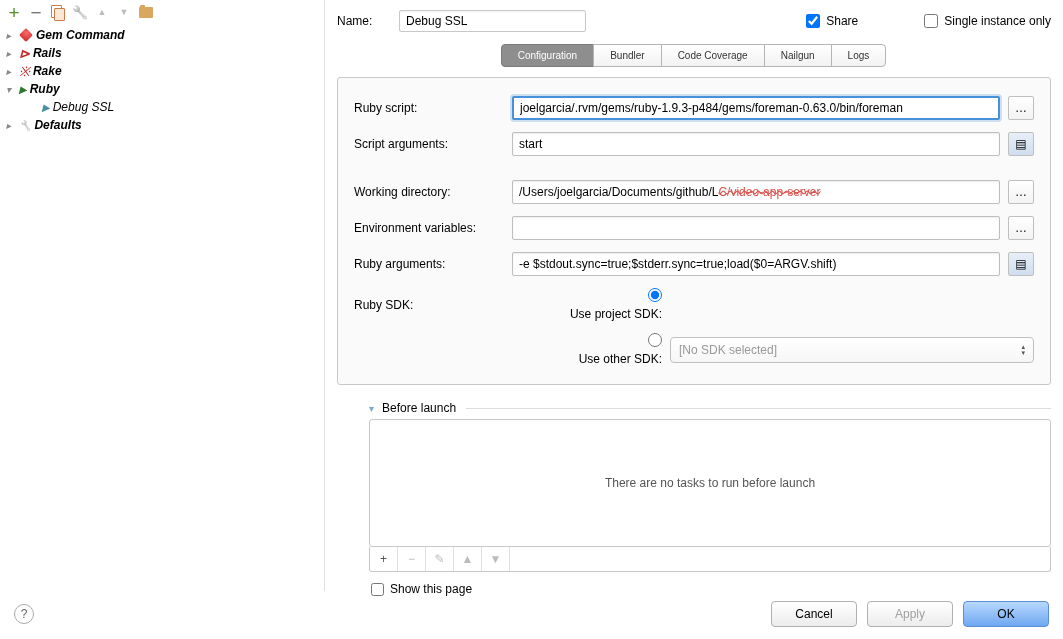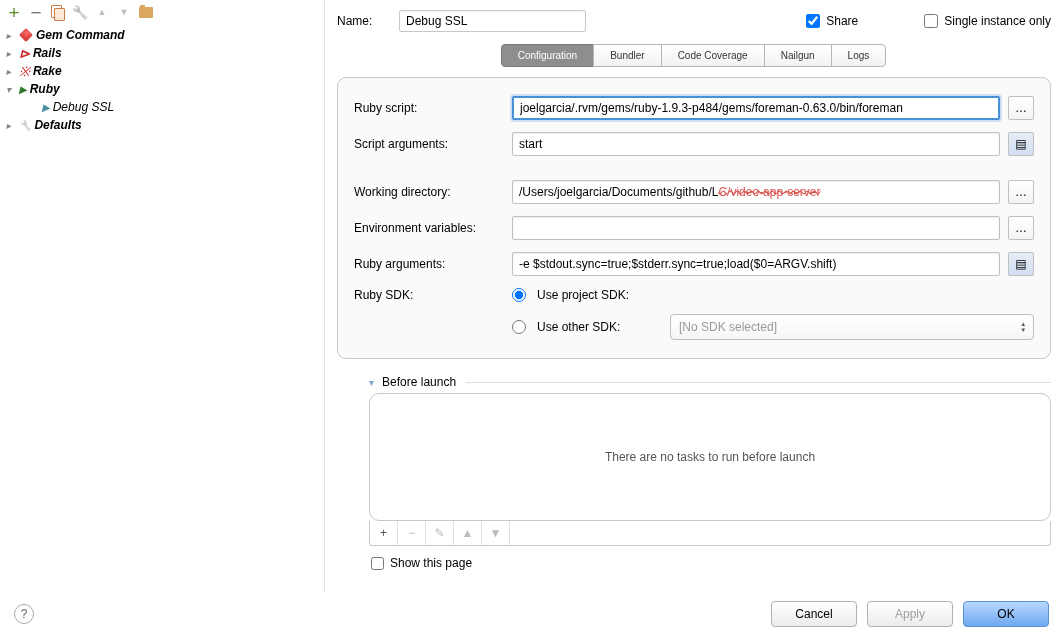--- a/index.html
+++ b/index.html
@@ -39,41 +39,41 @@
 .name-row input[type="text"] { flex: 1; border: 1px solid #c8c8c8; background: #fff; padding: 3px 6px; height: 22px; box-shadow: inset 0 1px 2px rgba(0,0,0,.06); border-radius: 2px; max-width: 400px; }
 .check-row { display: flex; align-items: center; gap: 6px; }
 .check-row input { width: 14px; height: 14px; }
 
 .tabs { display: flex; margin: 6px auto 0 auto; }
 .tab { padding: 5px 16px; border: 1px solid #b5b5b5; background: linear-gradient(#fff,#f2f2f2); color: #333; cursor: pointer; font-size: 10px; margin-left: -1px; }
 .tab:first-child { border-radius: 4px 0 0 4px; }
 .tab:last-child { border-radius: 0 4px 4px 0; }
 .tab.active { background: #8e8e8e; color: #fff; border-color: #7a7a7a; }
 
-.panel { margin: 10px 12px; border: 1px solid #c8c8c8; border-radius: 9px; padding: 18px 16px 18px 16px; background: #fafafa; }
+.panel { margin: 10px 12px; border: 1px solid #c8c8c8; border-radius: 3px; padding: 18px 16px 18px 16px; background: #fafafa; }
 .form-row { display: flex; align-items: center; margin-bottom: 12px; gap: 8px; }
 .form-row:last-child { margin-bottom: 0; }
 .form-label { width: 150px; color: #000; }
 .text-input { flex: 1; border: 1px solid #bfbfbf; background: #fff; padding: 3px 6px; height: 24px; border-radius: 2px; box-shadow: inset 0 1px 2px rgba(0,0,0,.08); }
 .text-input.focused { border: 2px solid #4a90d9; box-shadow: 0 0 0 2px rgba(74,144,217,.25); outline: none; color: #000; }
 .text-input.focused::selection { background: #b3d4fc; }
 .icon-btn { width: 26px; height: 24px; border: 1px solid #bfbfbf; background: linear-gradient(#fff,#f3f3f3); border-radius: 2px; display: inline-flex; align-items: center; justify-content: center; cursor: pointer; font-size: 12px; }
 .strike { color: #d9534f; text-decoration: line-through wavy #d9534f; }
-.radio-row { display: flex; align-items: flex-end; gap: 11px; }
+.radio-row { display: flex; align-items: flex-end; gap: 5px; flex-direction: column; }
 .radio-row input[type="radio"] { width: 14px; height: 14px; }
 .sdk-select { flex: 1; border: 1px solid #bfbfbf; background: linear-gradient(#fff,#f6f6f6); padding: 3px 24px 3px 8px; height: 26px; border-radius: 4px; display: flex; align-items: center; gap: 6px; position: relative; cursor: pointer; }
 .sdk-select::after { content: "▴\A▾"; white-space: pre; font-size: 7px; line-height: 6px; position: absolute; right: 8px; color: #555; }
 .sdk-select.disabled { color: #999; }
 .sdk-folder-icon { width: 13px; height: 10px; background: #e9a96e; border-radius: 1px; display: inline-block; position: relative; }
 .sdk-folder-icon::before { content: ""; position: absolute; top: -2px; left: 1px; width: 5px; height: 2px; background: #e9a96e; }
 
 .before-launch { margin: 6px 12px 0 12px; padding-left: 32px; }
 .bl-header { display: flex; align-items: center; gap: 4px; color: #000; margin-bottom: 4px; }
 .bl-header .twisty::before { content: "▾"; font-size: 10px; color: #7aa7d6; margin-right: 4px; }
-.bl-box { border: 1px solid #c8c8c8; border-radius: 10px; background: #fff; height: 128px; display: flex; align-items: center; justify-content: center; color: #555; }
+.bl-box { border: 1px solid #c8c8c8; border-radius: 3px; background: #fff; height: 128px; display: flex; align-items: center; justify-content: center; color: #555; }
 .bl-toolbar { border: 1px solid #c8c8c8; border-top: none; display: flex; background: #fff; border-radius: 0 0 3px 3px; }
 .bl-toolbar .btn { width: 28px; height: 24px; display: inline-flex; align-items: center; justify-content: center; border-right: 1px solid #e0e0e0; cursor: pointer; color: #555; }
 .bl-toolbar .btn.disabled { color: #bbb; cursor: default; }
 .show-page { display: flex; align-items: center; gap: 6px; margin: 10px 0 0 2px; }
 
 .bottom-bar { display: flex; align-items: center; padding: 10px 14px 12px 14px; }
 .help-icon { width: 20px; height: 20px; border: 1px solid #aaa; border-radius: 50%; display: inline-flex; align-items: center; justify-content: center; color: #666; cursor: pointer; background: #fff; }
 .buttons { margin-left: auto; display: flex; gap: 10px; }
 .push-btn { min-width: 86px; height: 26px; border: 1px solid #b0b0b0; border-radius: 4px; background: linear-gradient(#fff,#ececec); cursor: pointer; padding: 0 16px; }
 .push-btn.primary { background: linear-gradient(#b8d8ff,#6fa8f0); border-color: #5a8fd6; color: #000; font-weight: 500; }

